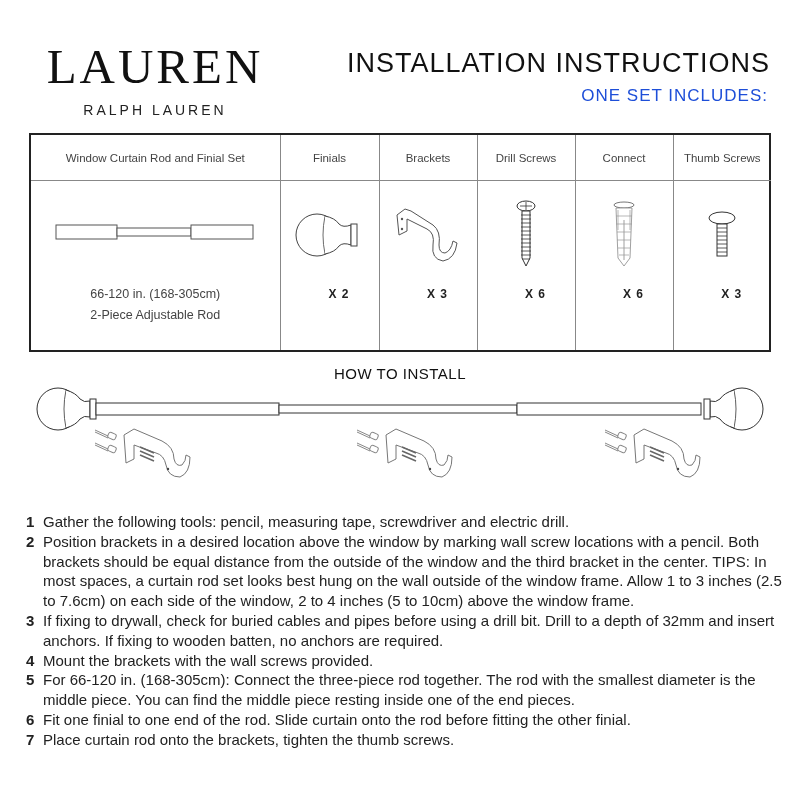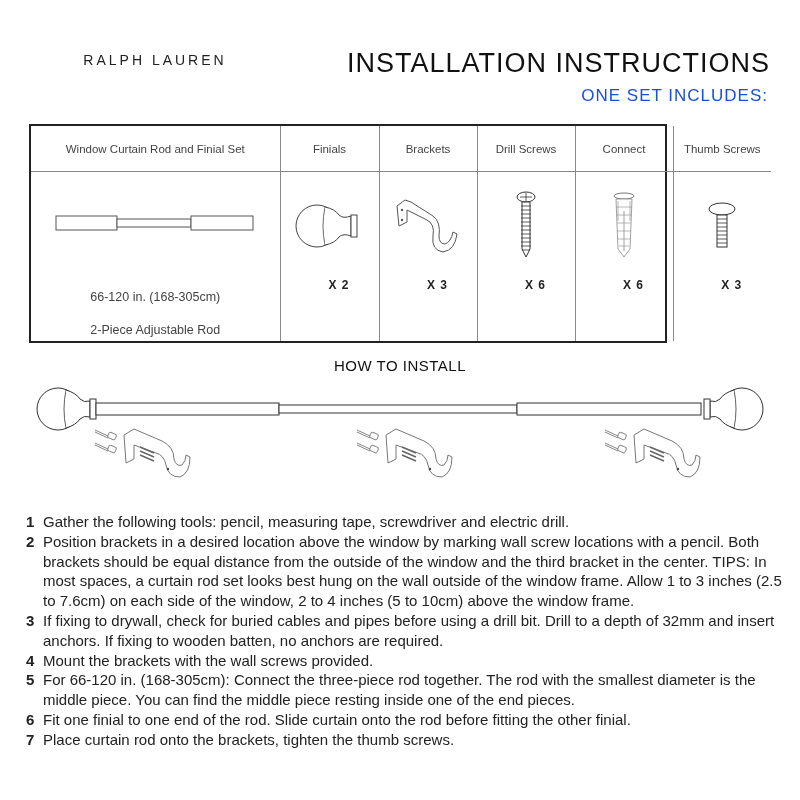--- a/index.html
+++ b/index.html
@@ -2,39 +2,40 @@
 <html><head>
 <meta charset="utf-8">
 <style>
   html, body { margin: 0; padding: 0; background: #ffffff; }
   body { width: 800px; height: 800px; position: relative; overflow: hidden; font-family: "Liberation Sans", sans-serif; color: #111; }
   .brand { position: absolute; left: 45px; top: 42px; width: 220px; text-align: center; }
   .brand-main { font-family: "Liberation Serif", serif; font-size: 49px; letter-spacing: 3px; line-height: 50px; color: #111; }
   .brand-sub { font-family: "Liberation Sans", sans-serif; font-size: 14px; letter-spacing: 3px; margin-top: 10px; color: #222; }
   .title { position: absolute; right: 30px; top: 48px; font-size: 27px; letter-spacing: 1px; font-weight: normal; color: #111; }
   .subtitle { position: absolute; right: 32px; top: 86px; font-size: 17px; letter-spacing: 1px; color: #1d4ed8; }
-  .parts { position: absolute; left: 29px; top: 124px; width: 638px; height: 219px; border: 2px solid #222; box-sizing: border-box; }
+  .parts { position: absolute; left: 29px; top: 133px; width: 742px; height: 219px; border: 2px solid #222; box-sizing: border-box; }
   .parts table { border-collapse: collapse; width: 100%; height: 100%; table-layout: fixed; }
   .parts th { height: 43px; font-weight: normal; font-size: 11.5px; color: #444; border-bottom: 1px solid #888; border-right: 1px solid #888; }
   .parts td { border-right: 1px solid #888; vertical-align: top; text-align: center; position: relative; }
   .parts th:last-child, .parts td:last-child { border-right: none; }
   .cell-illus { height: 105px; display: flex; align-items: center; justify-content: center; }
   .qty { font-size: 12px; font-weight: bold; color: #222; letter-spacing: 1px; padding-left: 19px; }
-  .rod-text { font-size: 12.5px; color: #444; line-height: 17px; margin-top: 16px; }
-  .howto { position: absolute; left: 0; width: 800px; top: 357px; text-align: center; font-size: 15px; color: #111; letter-spacing: 0.5px; }
+  .rod-text { font-size: 12.5px; color: #444; line-height: 17px; margin-top: 4px; }
+  .howto { position: absolute; left: 0; width: 800px; top: 365px; text-align: center; font-size: 15px; color: #111; letter-spacing: 0.5px; }
   .diagram { position: absolute; left: 30px; top: 383px; width: 740px; height: 110px; }
   .steps { position: absolute; left: 26px; top: 512px; width: 760px; font-size: 15px; line-height: 19.8px; color: #222; }
   .step { display: flex; }
   .step-num { width: 15px; font-weight: bold; flex-shrink: 0; }
   .step-text { flex: 1; padding-left: 2px; }
 </style>
 </head>
 <body>
 
 <div class="brand">
+  <div class="brand-main">LAUREN</div>
   <div class="brand-sub">RALPH LAUREN</div>
 </div>
 
 <div class="title">INSTALLATION INSTRUCTIONS</div>
 <div class="subtitle">ONE SET INCLUDES:</div>
 
 <div class="parts">
   <table>
     <colgroup>
       <col style="width:249px">

